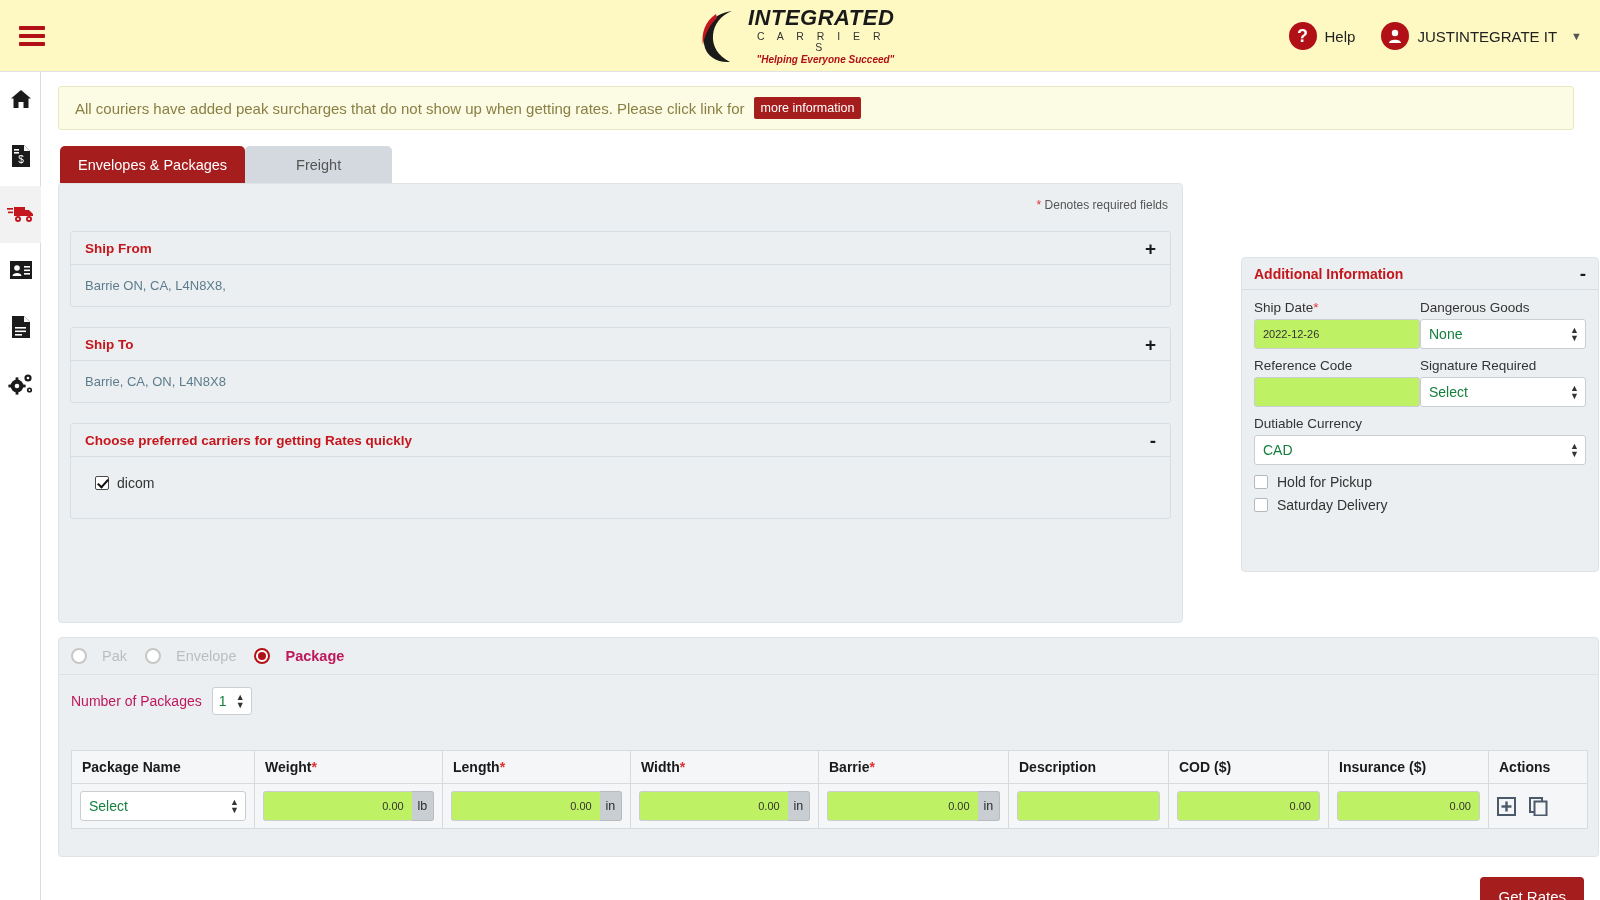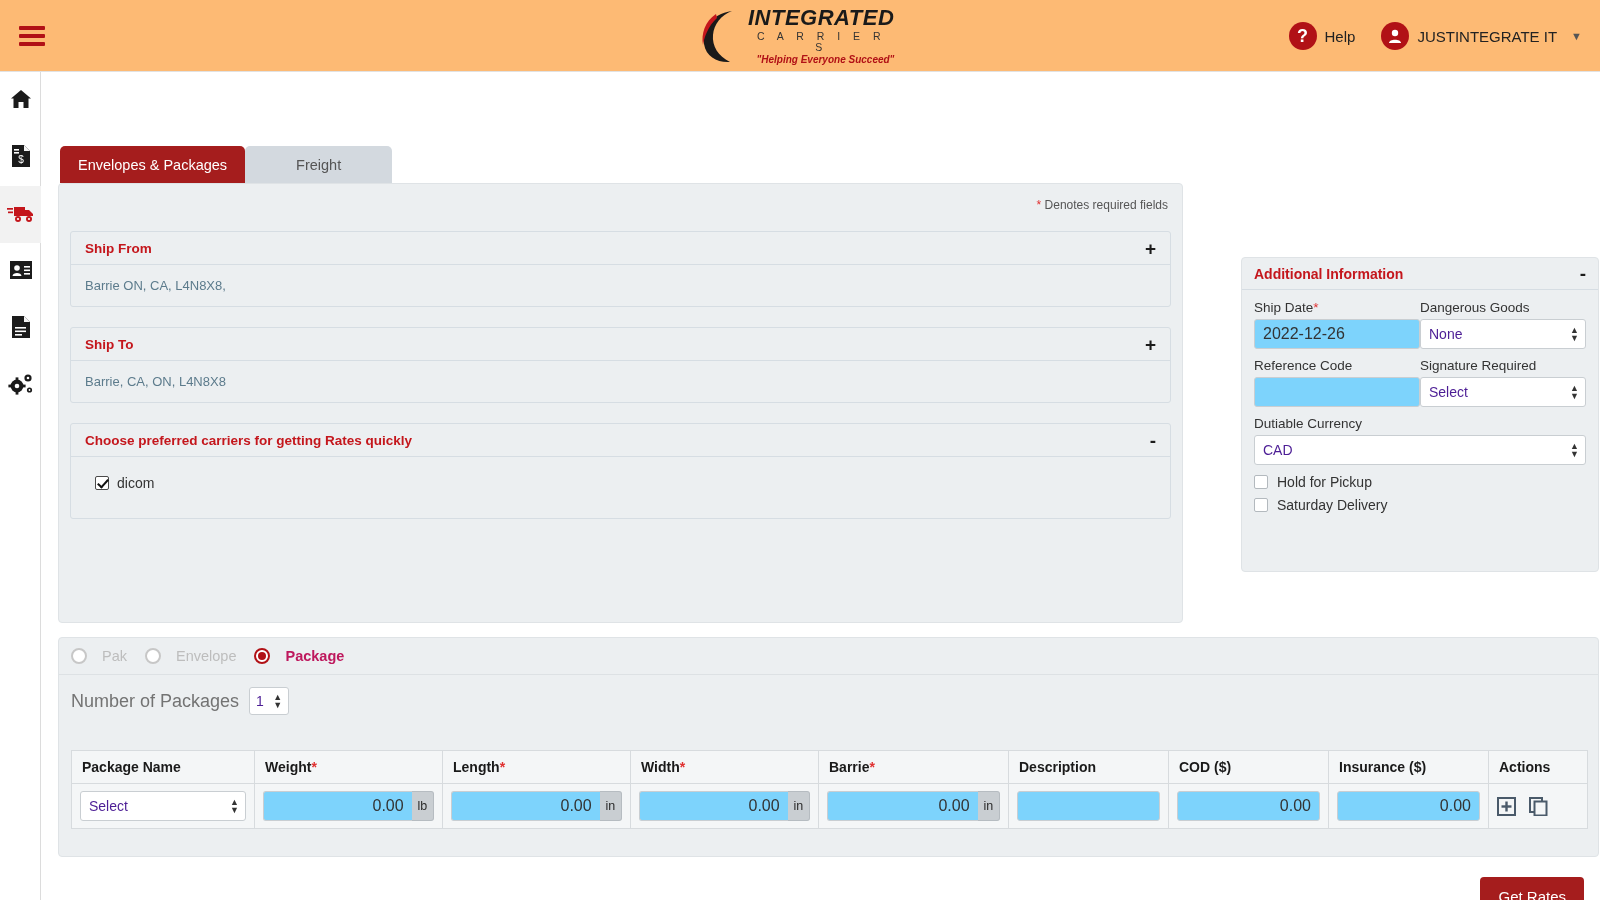--- a/index.html
+++ b/index.html
@@ -9,21 +9,21 @@
     font-family:"Liberation Sans", sans-serif;
     background:#ffffff;
     color:#333;
     font-size:14px;
     overflow:hidden;
   }
 
   
   .topbar{
     position:absolute; left:0; top:0; width:1600px; height:72px;
-    background:#fdba74; border-bottom:1px solid #e2e2e2;
+    background:#fef9c3; border-bottom:1px solid #e2e2e2;
     display:flex; align-items:center;
   }
   .hamburger{
     width:48px; margin-left:8px; cursor:pointer;
     display:flex; flex-direction:column; gap:4px; align-items:center;
   }
   .hamburger span{ display:block; width:26px; height:4px; background:#b11116; border-radius:1px;}
   .logo-wrap{
     position:absolute; left:700px; top:4px; width:190px; height:64px;
     display:flex; align-items:center;
@@ -116,27 +116,27 @@
     height:32px; display:flex; align-items:center; justify-content:space-between;
     padding:0 12px; border-bottom:1px solid #d6dde3;
     color:#c4161c; font-weight:bold; font-size:14px;
   }
   .ai-body{ padding:10px 12px;}
   .fld-grid{ display:flex; }
   .fld{ flex:1; margin-bottom:9px;}
   .fld-label{ font-size:13.5px; color:#333; margin-bottom:4px; display:block;}
   .inp{
     width:100%; height:30px; border:1px solid #c9ced2; border-radius:3px;
-    background:#7dd3fc; font-family:"Liberation Sans",sans-serif; font-size:16px;
+    background:#bef264; font-family:"Liberation Sans",sans-serif; font-size:11px;
     padding:4px 8px; color:#333; outline:none;
   }
   .sel-wrap{ position:relative; }
   .sel{
     width:100%; height:30px; border:1px solid #c9ced2; border-radius:3px;
-    background:#fff; font-size:14px; padding:0 24px 0 8px; color:#4c1d95;
+    background:#fff; font-size:14px; padding:0 24px 0 8px; color:#15803d;
     appearance:none; -webkit-appearance:none; font-family:"Liberation Sans",sans-serif;
   }
   .sel-arrows{
     position:absolute; right:7px; top:50%; transform:translateY(-50%);
     font-size:9px; line-height:8px; color:#333; pointer-events:none; text-align:center;
   }
   .chk-line{ display:flex; align-items:center; gap:9px; margin-top:7px;}
   .chk-empty{ width:14px; height:14px; border:1px solid #b3b9be; background:#fff; border-radius:2px; flex:0 0 14px; cursor:pointer;}
   .chk-line span{ font-size:14px; color:#333;}
 
@@ -156,21 +156,21 @@
   }
   .radio.sel-r{ border-color:#b11116;}
   .radio.sel-r:after{
     content:""; position:absolute; left:2px; top:2px; width:8px; height:8px;
     border-radius:50%; background:#b11116;
   }
   .radio-opt .lbl{ font-size:14.5px; color:#bdbdbd;}
   .radio-opt.active .lbl{ color:#be185d; font-weight:bold;}
 
   .numpkg{ display:flex; align-items:center; gap:10px; padding:12px 12px 10px 12px;}
-  .numpkg .lbl{ font-size:18px; color:#737373;}
+  .numpkg .lbl{ font-size:14px; color:#be185d;}
   .numpkg .sel-wrap{ width:40px;}
   .numpkg .sel{ height:28px; padding:0 18px 0 6px; font-size:14px;}
 
   table.pkg{
     position:absolute; left:12px; top:112px; width:1517px;
     border-collapse:collapse; background:#fff;
   }
   table.pkg th{
     background:#f4f6f7; border:1px solid #d7dbde; text-align:left;
     font-size:14px; font-weight:bold; color:#1a1a1a; padding:8px 10px; height:32px;
@@ -315,20 +315,24 @@
           <circle cx="20" cy="6" r="1.3" fill="#fff"></circle>
         <circle cx="21.5" cy="18" r="2.6" fill="#1b1b1b"></circle>
           <circle cx="21.5" cy="18" r="0.9" fill="#fff"></circle>
       </svg>
     </span>
   </div>
 </div>
 
 <div class="page">
 
+  <div class="alert">
+    <span>All couriers have added peak surcharges that do not show up when getting rates. Please click link for</span>
+    <span class="alert-link">more information</span>
+  </div>
 
   <div class="tabs">
     <div class="tab active">Envelopes &amp; Packages</div>
     <div class="tab inactive">Freight</div>
   </div>
 
   <div class="card-left">
     <div class="denotes">
       <span class="req">*</span>
       <span>Denotes required fields</span>

